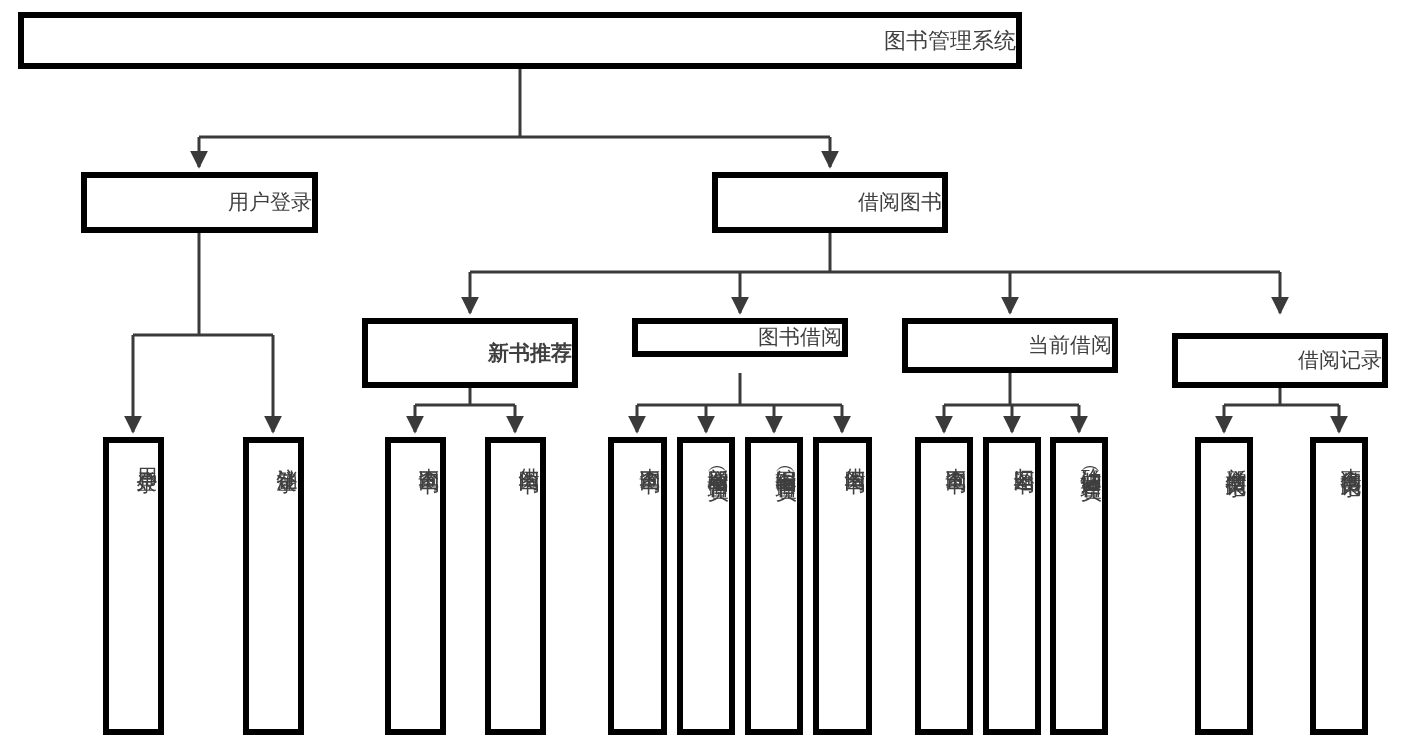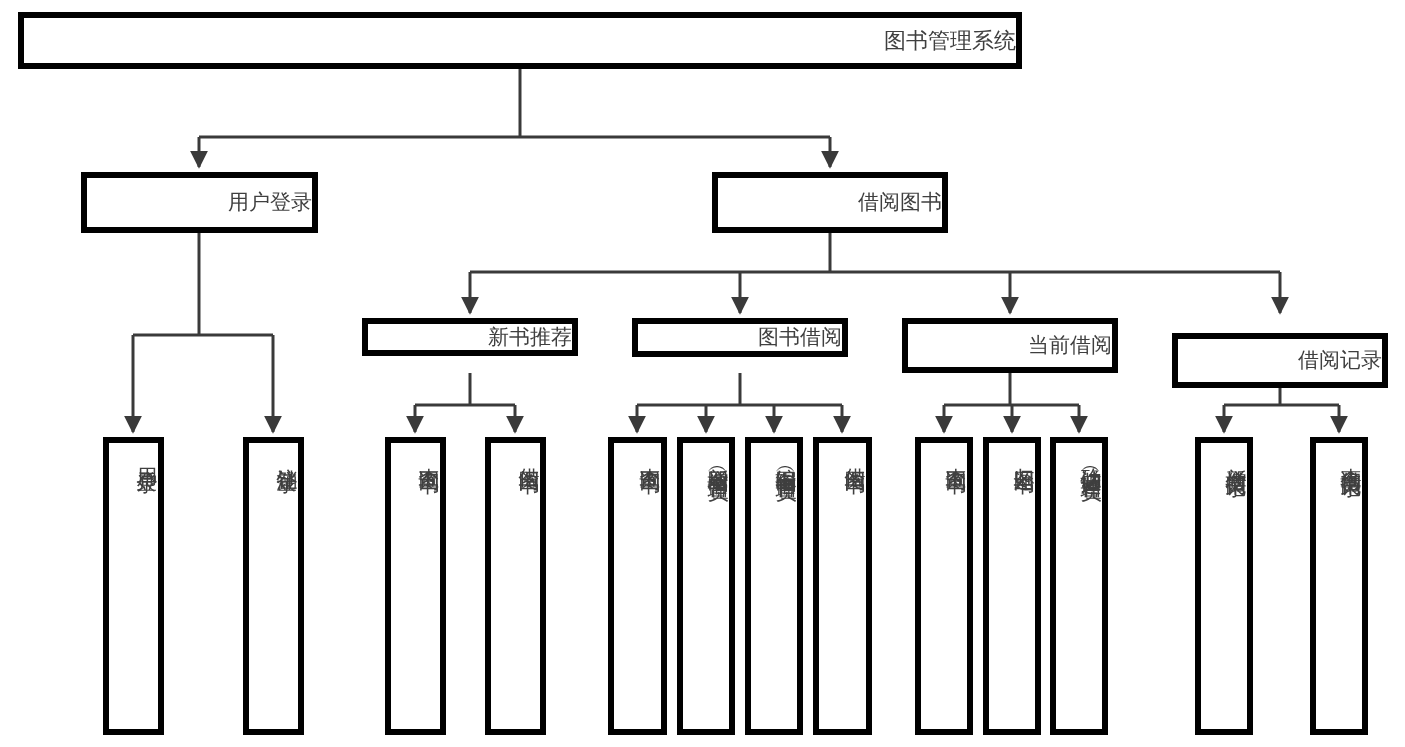--- a/index.html
+++ b/index.html
@@ -128,21 +128,21 @@
 
   <div id="level2-nodes">
       <div class="node horizontal" style="left: 81px; top: 172px; width: 237px; height: 61px;">
         <span class="node-label">用户登录</span>
       </div>
       <div class="node horizontal" style="left: 712px; top: 172px; width: 236px; height: 61px;">
         <span class="node-label">借阅图书</span>
       </div>
     </div>
   <div id="level3-nodes">
-      <div class="node horizontal" style="left: 362px; top: 318px; width: 216px; height: 38px;">
+      <div class="node horizontal" style="left: 362px; top: 318px; width: 216px; height: 70px; font-weight: bold;">
         <span class="node-label">新书推荐</span>
       </div>
       <div class="node horizontal" style="left: 632px; top: 318px; width: 216px; height: 39px;">
         <span class="node-label">图书借阅</span>
       </div>
       <div class="node horizontal" style="left: 902px; top: 318px; width: 216px; height: 55px; padding-left: 32px;">
         <span class="node-label">当前借阅</span>
       </div>
       <div class="node horizontal" style="left: 1172px; top: 333px; width: 216px; height: 55px;">
         <span class="node-label">借阅记录</span>

